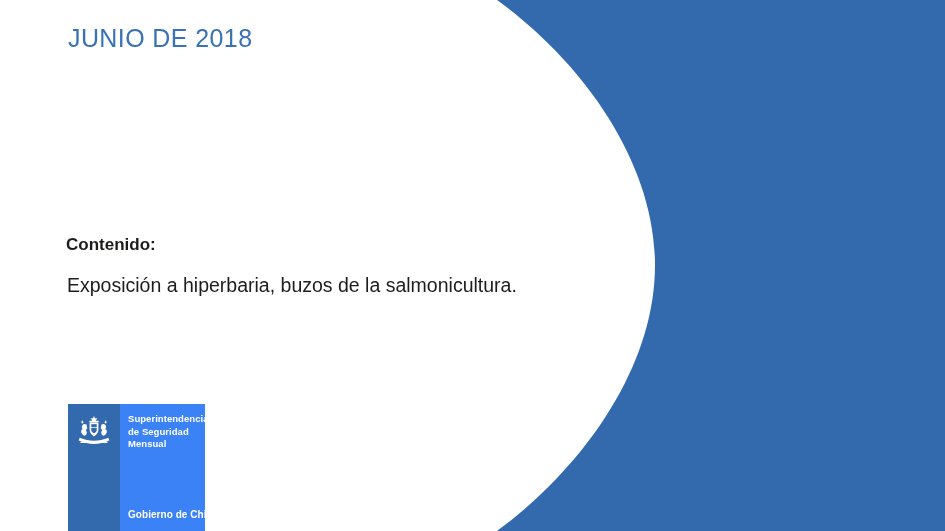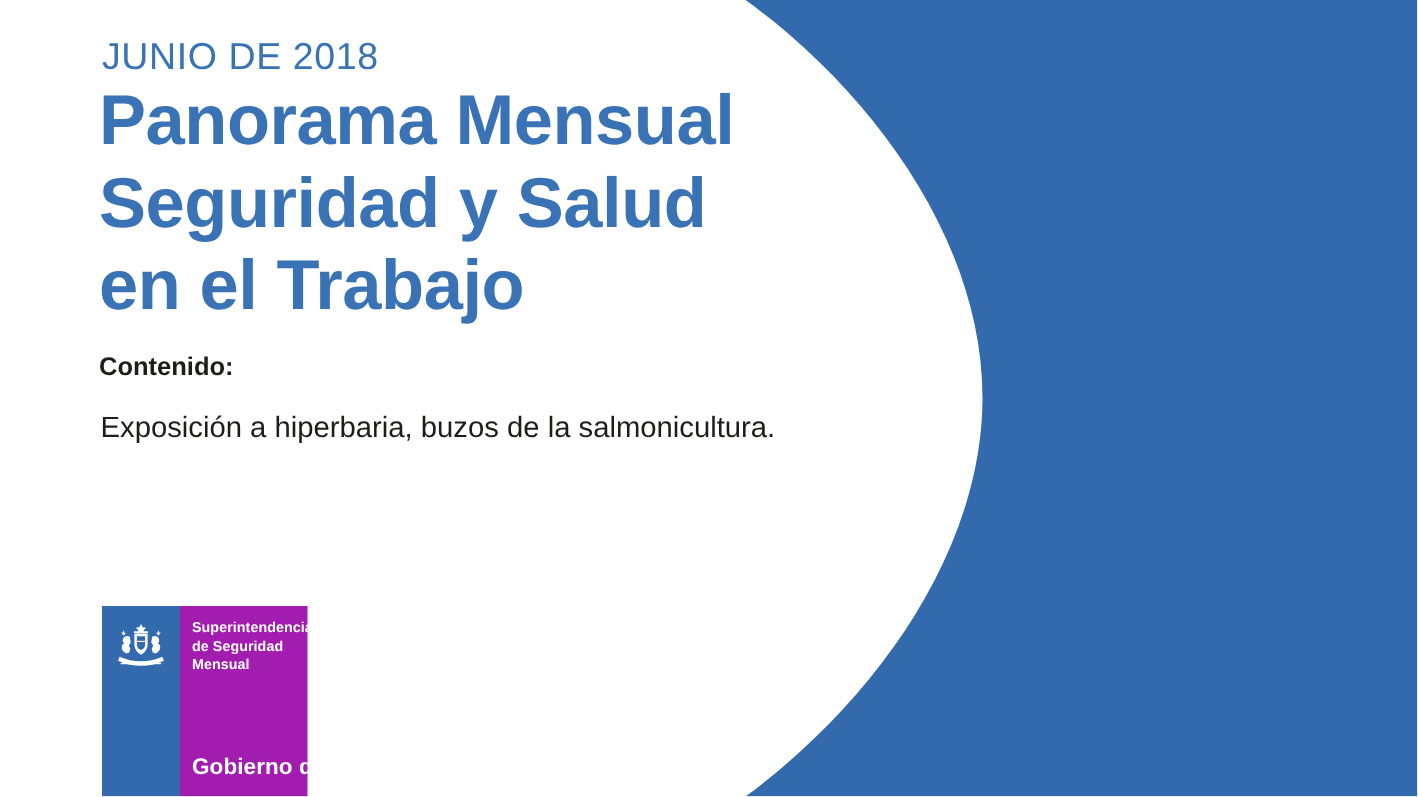--- a/index.html
+++ b/index.html
@@ -93,21 +93,21 @@
   #logo-blue {
     width: 52px;
     height: 100%;
     background: #336aad;
     position: relative;
     flex: 0 0 auto;
   }
   #logo-red {
     flex: 1 1 auto;
     height: 100%;
-    background: #a21caf;
+    background: #3b82f6;
     position: relative;
   }
   #coat-of-arms {
     position: absolute;
     left: 5px;
     top: 11px;
     width: 42px;
     height: 34px;
   }
   .agency-name {
@@ -118,46 +118,41 @@
     line-height: 12.5px;
     font-weight: 700;
     color: #ffffff;
     letter-spacing: 0.05px;
   }
   .agency-name .aline { display: block; white-space: nowrap; }
   .gov-label {
     position: absolute;
     left: 8px;
     bottom: 11px;
-    font-size: 15px;
+    font-size: 10px;
     font-weight: 700;
     color: #ffffff;
     white-space: nowrap;
     letter-spacing: 0.05px;
   }
 </style>
 </head>
 <body>
 
 <div id="cover">
 
   <svg id="bg-curve" viewBox="0 0 945 531" preserveAspectRatio="none">
     <rect x="0" y="0" width="945" height="531" fill="#ffffff"></rect>
     <path d="M945,0 L497,0 C580,60 655,160 655,265 C655,370 580,470 497,531 L945,531 Z" fill="#336aad"></path>
   </svg>
 
   <div id="content-layer">
 
     <div class="issue-date">JUNIO DE 2018</div>
 
-    <div class="main-title">
-      <span class="tline">Panorama Mensual</span>
-      <span class="tline">Seguridad y Salud</span>
-      <span class="tline">en el Trabajo</span>
-    </div>
 
     <div class="contents-heading">Contenido:</div>
 
     <div class="contents-body">
       <span class="pline">Exposición a hiperbaria, buzos de la salmonicultura.</span>
       <span class="para-gap"></span>
     </div>
 
     <div id="logo">
       <div id="logo-blue">

